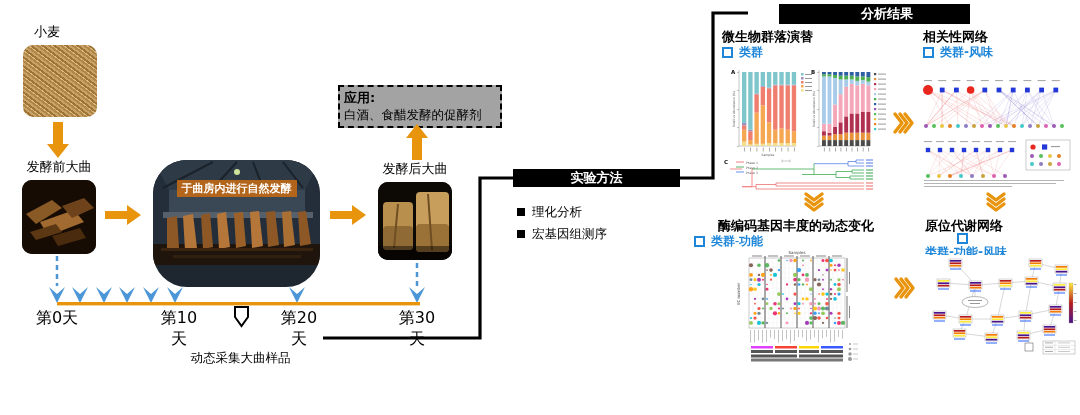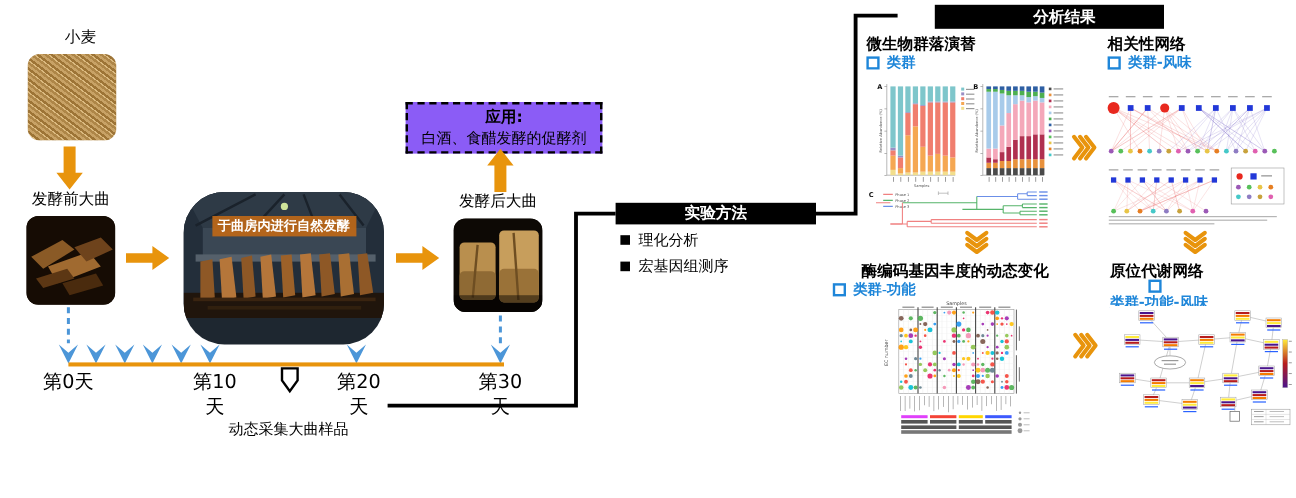--- a/index.html
+++ b/index.html
@@ -3,21 +3,21 @@
 <meta charset="utf-8">
 <style>
   html,body{margin:0;padding:0;background:#fff;}
   .stage{position:relative;width:1080px;height:415px;background:#fff;overflow:hidden;
          font-family:"DejaVu Sans","Liberation Sans",sans-serif;color:#000;}
   .abs{position:absolute;}
   .lbl{font-size:13px;font-weight:500;text-align:center;line-height:1.15;}
   .blackbox{background:#000;color:#fff;font-weight:bold;font-size:13px;
             display:flex;align-items:center;justify-content:center;}
   .photo{border-radius:10px;overflow:hidden;}
-  .dashedbox{border:2px dashed #000;background:#8b5cf6;text-align:center;padding:2px 4px;}
+  .dashedbox{border:2px dashed #000;background:#a3a3a3;text-align:left;padding:2px 4px;}
   .dashedbox .t1{font-size:13px;font-weight:bold;}
   .dashedbox .t2{font-size:12.5px;}
   .m-item{display:flex;align-items:center;font-size:12.5px;height:14px;}
   .sq-bullet{width:8px;height:8px;background:#000;display:inline-block;margin-right:7px;flex:none;}
   .p-title{font-size:13px;font-weight:bold;white-space:nowrap;}
   .tag-row{display:flex;align-items:center;font-size:12px;font-weight:bold;color:#1E86D9;white-space:nowrap;}
   .tag-sq{width:7px;height:7px;border:2px solid #1E86D9;display:inline-block;margin-right:6px;flex:none;}
   .day-lbl{font-size:16px;text-align:center;width:48px;}
   .room-cap{position:absolute;top:20px;left:50%;transform:translateX(-50%);
             background:rgba(190,104,24,0.92);color:#fff;font-size:11px;font-weight:bold;
@@ -73,21 +73,21 @@
         <path d="M900,114 l7,9 l-7,9"></path>
         <path d="M905,114 l7,9 l-7,9"></path>
     </g>
     <g stroke="#E8940C" stroke-width="3.4" fill="none" stroke-linecap="round" stroke-linejoin="round">
       <path d="M896,279 l7,9 l-7,9"></path>
         <path d="M901,279 l7,9 l-7,9"></path>
         <path d="M906,279 l7,9 l-7,9"></path>
     </g>
   </svg>
 
-  <div class="abs lbl" style="left:30px;top:25px;width:74px;">小麦</div>
+  <div class="abs lbl" style="left:10px;top:25px;width:74px;">小麦</div>
 
   <div class="abs photo" style="left:23px;top:45px;width:74px;height:72px;
               background:repeating-linear-gradient(37deg,#C8A266 0 2px,#AE8648 2px 4px,#DBB97F 4px 5px,#9D7436 5px 7px),#BE9758;">
   </div>
 
   <div class="abs lbl" style="left:16px;top:160px;width:86px;">发酵前大曲</div>
 
   <div class="abs photo" style="left:22px;top:180px;width:74px;height:74px;background:#140B04;">
     <svg width="74" height="74" viewBox="0 0 74 74">
       <rect width="74" height="74" fill="#160C04"></rect>
@@ -149,21 +149,21 @@
   <div class="abs day-lbl" style="left:155px;top:308px;">第10天</div>
   <div class="abs day-lbl" style="left:275px;top:308px;">第20天</div>
   <div class="abs day-lbl" style="left:393px;top:308px;">第30天</div>
 
   <div class="abs" style="left:158px;top:350px;width:165px;text-align:center;font-size:12.5px;">动态采集大曲样品</div>
 
   <div class="abs blackbox" style="left:513px;top:169px;width:167px;height:18px;">
     <span>实验方法</span>
   </div>
   <div class="abs" style="left:517px;top:193px;">
-    <div class="m-item" style="margin-bottom:8px;">
+    <div class="m-item" style="margin-bottom:8px;margin-top:12px;">
       <span class="sq-bullet"></span>
       <span>理化分析</span>
     </div>
     <div class="m-item" style="margin-bottom:8px;">
       <span class="sq-bullet"></span>
       <span>宏基因组测序</span>
     </div>
   </div>
 
   <div class="abs blackbox" style="left:779px;top:4px;width:166px;height:20px;padding-left:25px;">

